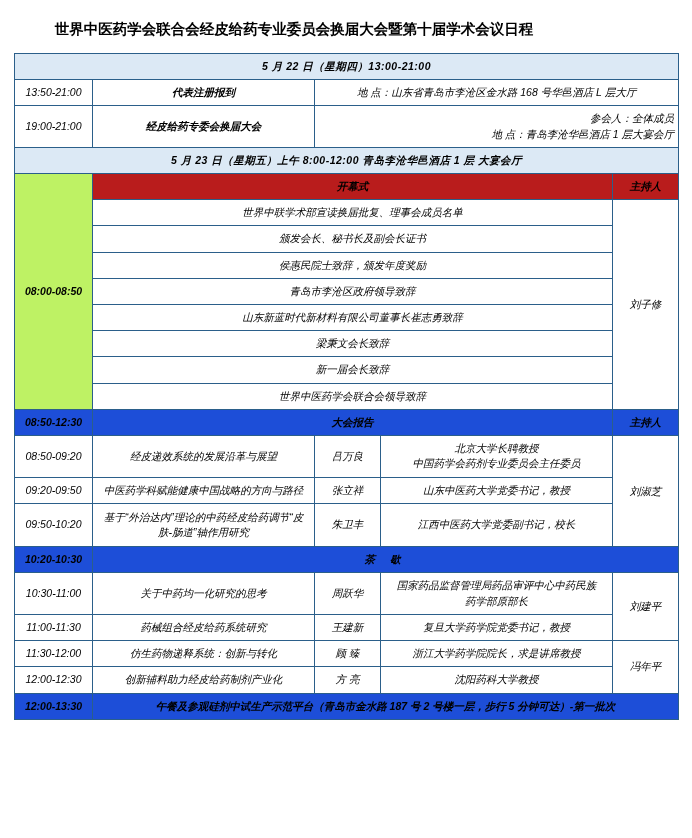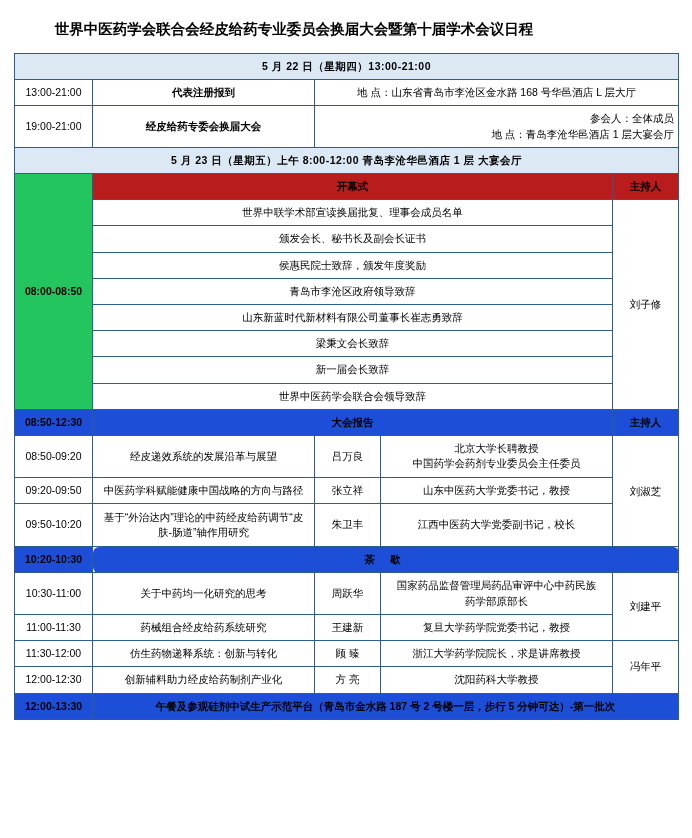--- a/index.html
+++ b/index.html
@@ -34,20 +34,21 @@
     table-layout: fixed;
   }
   table.schedule td {
     border: 1px solid #2b5f8a;
     font-size: 10.5px;
     line-height: 1.45;
     padding: 5px 4px;
     vertical-align: middle;
     text-align: center;
     word-break: break-all;
+    font-style: italic;
   }
   .band {
     background: #dce9f5;
     font-weight: bold;
     font-size: 11px;
     letter-spacing: 0.5px;
   }
   .hdr {
     background: #b91c1c;
     font-weight: bold;
@@ -63,21 +64,20 @@
   .bold {
     font-weight: bold;
   }
   .sub-band {
     background: #1d4ed8;
     font-weight: bold;
     font-size: 11px;
   }
   .spaced {
     letter-spacing: 6px;
-    border-radius: 6px;
   }
   .host {
     font-size: 10.5px;
   }
   .info-line {
     display: block;
     text-align: right;
     padding-left: 6px;
   }
 </style>
@@ -96,40 +96,40 @@
       <col style="width:232px">
       <col style="width:66px">
     </colgroup>
 
     <tbody>
         <tr>
       <td class="band" colspan="5">5 月 22 日（星期四）13:00-21:00</td>
     </tr>
 
     <tr>
-      <td class="time">13:00-21:00</td>
+      <td class="time">13:50-21:00</td>
       <td class="bold">代表注册报到</td>
       <td class="left" colspan="3">地  点：山东省青岛市李沧区金水路 168 号华邑酒店 L 层大厅</td>
     </tr>
 
     <tr>
       <td class="time">19:00-21:00</td>
       <td class="bold">经皮给药专委会换届大会</td>
       <td class="left" colspan="3">
         <span class="info-line">参会人：全体成员</span>
         <span class="info-line">地  点：青岛李沧华邑酒店 1 层大宴会厅</span>
       </td>
     </tr>
 
     <tr>
       <td class="band" colspan="5">5 月 23 日（星期五）上午 8:00-12:00    青岛李沧华邑酒店 1 层  大宴会厅</td>
     </tr>
 
     <tr>
-      <td class="hdr" rowspan="9" style="border-bottom:1px solid #2b5f8a;background:#22c55e">08:00-08:50</td>
+      <td class="hdr" rowspan="9" style="border-bottom:1px solid #2b5f8a;background:#bef264">08:00-08:50</td>
       <td class="hdr" colspan="3">开幕式</td>
       <td class="hdr">主持人</td>
     </tr>
 
     <tr>
       <td colspan="3">世界中联学术部宣读换届批复、理事会成员名单</td>
       <td rowspan="8" class="host">刘子修</td>
     </tr>
     <tr>
       <td colspan="3">颁发会长、秘书长及副会长证书</td>

